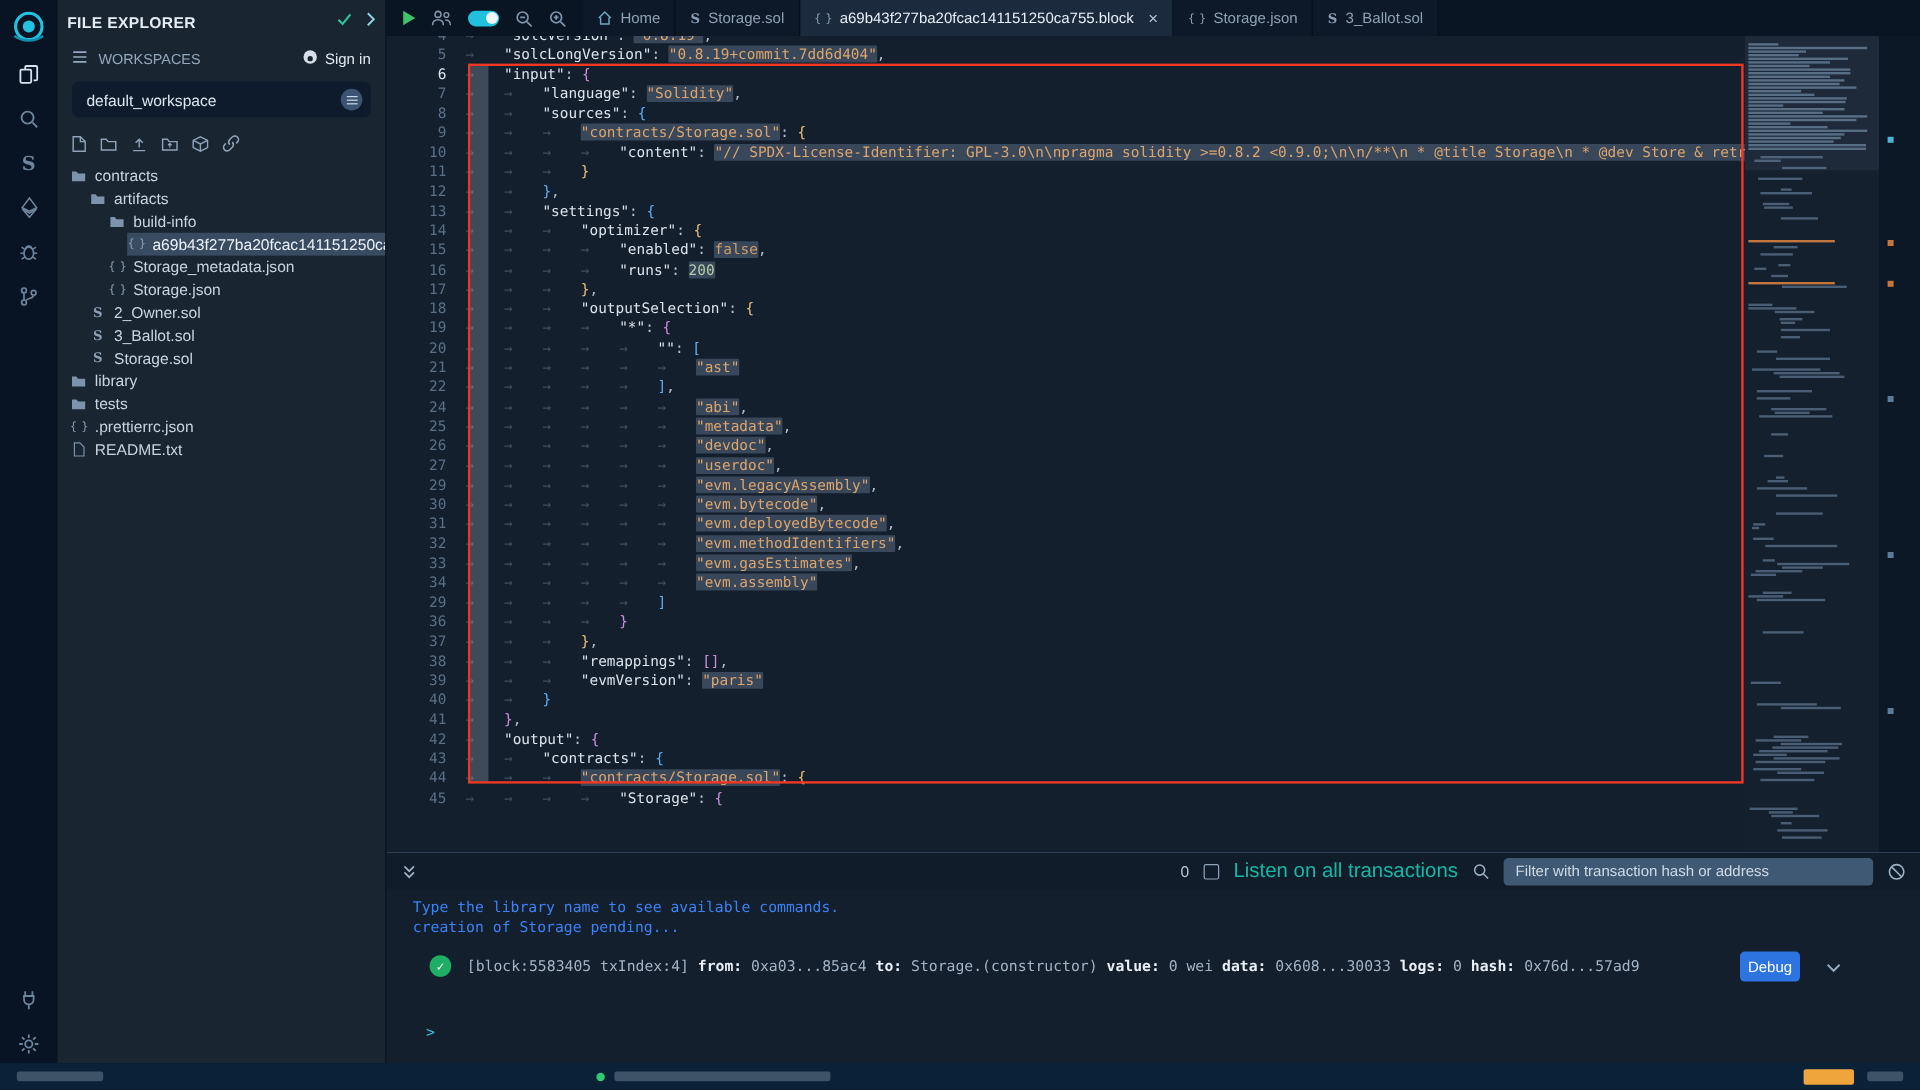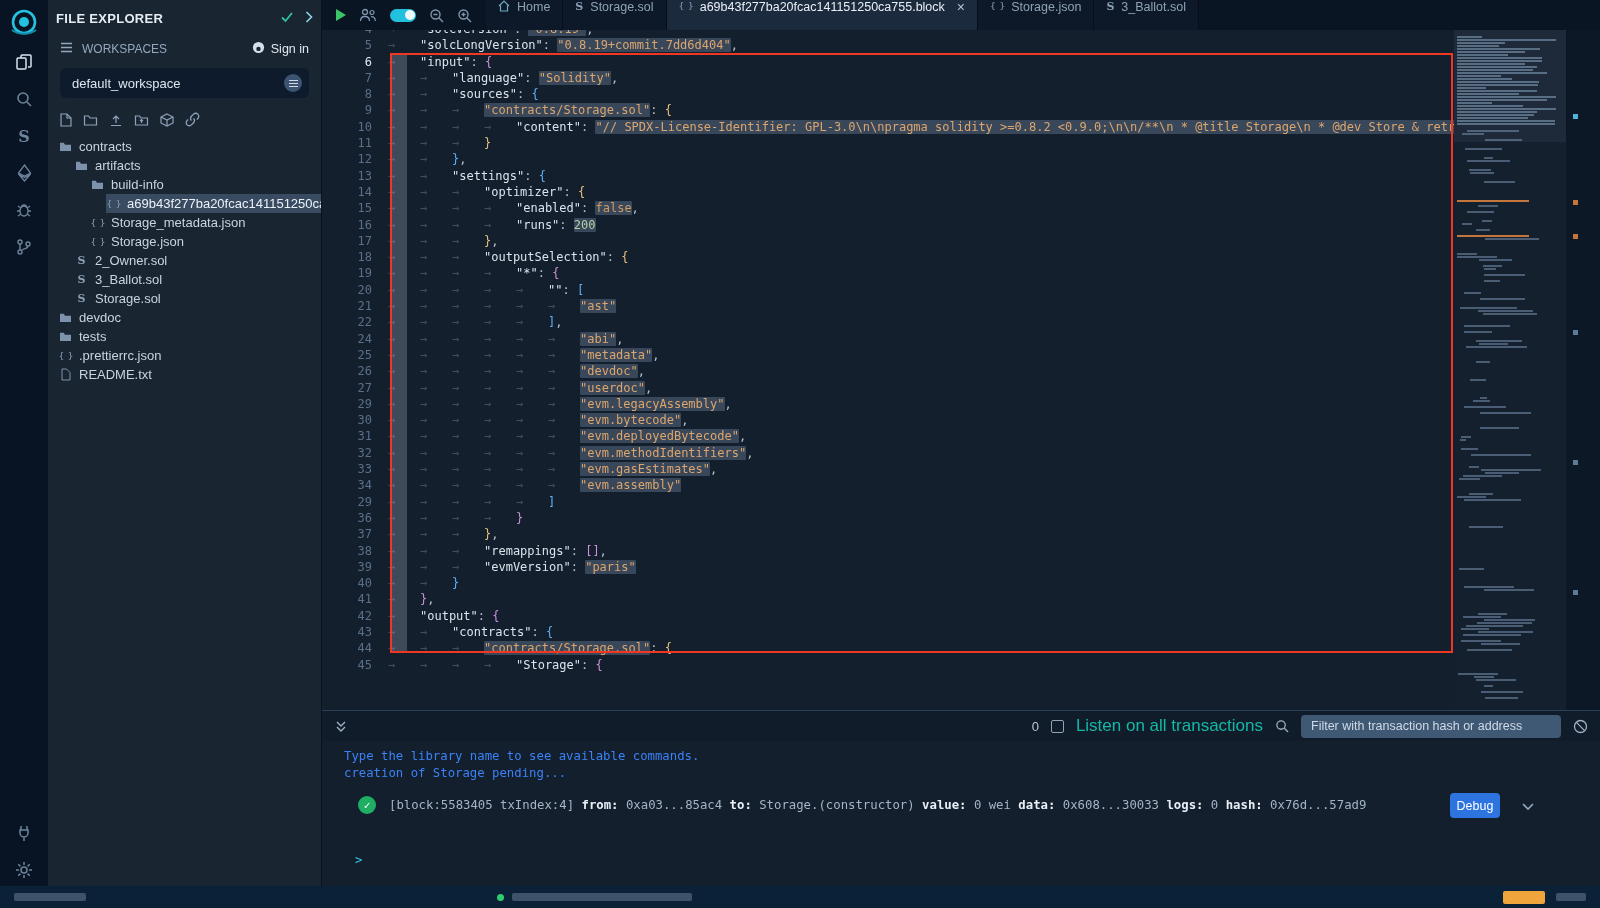--- a/index.html
+++ b/index.html
@@ -40,21 +40,21 @@
 
   
   .main{flex:1;display:flex;flex-direction:column;min-width:0}
   .topbar{height:30px;background:#0a1523;display:flex;align-items:stretch;flex:none}
   .tb-controls{display:flex;align-items:center;gap:13px;padding:0 14px;color:#7f95ac}
   .play{width:0;height:0;border-left:10px solid #3dc46a;border-top:6px solid transparent;
     border-bottom:6px solid transparent;cursor:pointer}
   .toggle{width:26px;height:13px;border-radius:7px;background:#21c0de;position:relative;cursor:pointer}
   .toggle i{position:absolute;right:1.5px;top:1.5px;width:10px;height:10px;border-radius:50%;background:#eef7fb}
   #tabs{display:flex;align-items:stretch}
-  .tab{display:flex;align-items:flex-start;gap:7px;padding:0 12px;font-size:12.5px;color:#8ea2b6;
+  .tab{display:flex;align-items:center;gap:7px;padding:0 12px;font-size:12.5px;color:#8ea2b6;
     background:#0d1928;border-right:1px solid #060d17;cursor:pointer;white-space:nowrap}
   .tab.active{background:#1b2a3c;color:#e9eff6}
   .tab .ticon{display:flex;align-items:center;color:#6fa9bf}
   .tab .ticon .solg{color:#8ba0b6}
   .tclose{margin-left:5px;color:#b7c4d2;font-size:14px;line-height:1}
 
   
   .editor{flex:1;position:relative;background:#141f2d;overflow:hidden;
     font-family:"DejaVu Sans Mono",monospace;font-size:12px;cursor:text}
   #lines{position:absolute;top:0;left:0;right:0}
@@ -77,21 +77,21 @@
   .mslider{position:absolute;top:0;left:0;right:0;height:112px;background:rgba(190,210,230,.06)}
   .oruler{position:absolute;top:0;right:0;width:34px;bottom:0;background:#0d1826;z-index:3}
   .oruler i{position:absolute;width:5px;height:5px;left:7px}
 
   
   .terminal{height:176px;display:flex;flex-direction:column;background:#131f2d;border-top:1px solid #2c3e54;flex:none}
   .tbar{height:30px;display:flex;align-items:center;padding:0 12px;gap:12px;background:#101c2a;color:#9db1c4;flex:none}
   .tcount{margin-left:auto;color:#b9c7d6;font-size:13px}
   .tcheck{width:13px;height:13px;border:1px solid #8fa4ba;border-radius:2px;cursor:pointer;flex:none}
   .tlisten{color:#14b8a6;font-size:17px}
-  .tfilter{width:260px;height:23px;background:#3f5874;border:none;border-radius:4px;color:#e6edf4;
+  .tfilter{width:308px;height:23px;background:#3f5874;border:none;border-radius:4px;color:#e6edf4;
     font-size:12.5px;padding:0 10px;outline:none;font-family:"Liberation Sans",sans-serif}
   .tfilter::placeholder{color:#cfdae6}
   .tbody{flex:1;position:relative;font-family:"DejaVu Sans Mono",monospace;font-size:12.3px;color:#d4dde7}
   .tlog{position:absolute;top:7px;left:22px;line-height:17px;color:#3b82f6}
   .txrow{position:absolute;top:55px;left:36px;display:flex;align-items:center;gap:13px;max-width:1050px}
   .txcheck{width:18px;height:18px;border-radius:50%;background:#1fae63;color:#fff;font-size:11px;
     display:flex;align-items:center;justify-content:center;flex:none;cursor:pointer}
   #txtokens .l{font-weight:700;color:#e9eff6}
   #txtokens .m{color:#a3b4c6}
   .debug{position:absolute;top:52px;right:100px;width:50px;height:25px;background:#2d74e0;color:#fff;
@@ -295,21 +295,21 @@
             <b class="solg">S</b>
           </span>
           <span>Storage.sol</span>
         </div>
         <div class="trow" style="margin-left: 10px;">
           <span class="ticn">
             <svg width="13" height="11" viewBox="0 0 14 12">
               <path d="M1 2h4l1.5 2H13v7H1z" fill="#7c93ab"></path>
             </svg>
           </span>
-          <span>devdoc</span>
+          <span>library</span>
         </div>
         <div class="trow" style="margin-left: 10px;">
           <span class="ticn">
             <svg width="13" height="11" viewBox="0 0 14 12">
               <path d="M1 2h4l1.5 2H13v7H1z" fill="#7c93ab"></path>
             </svg>
           </span>
           <span>tests</span>
         </div>
         <div class="trow" style="margin-left: 10px;">

